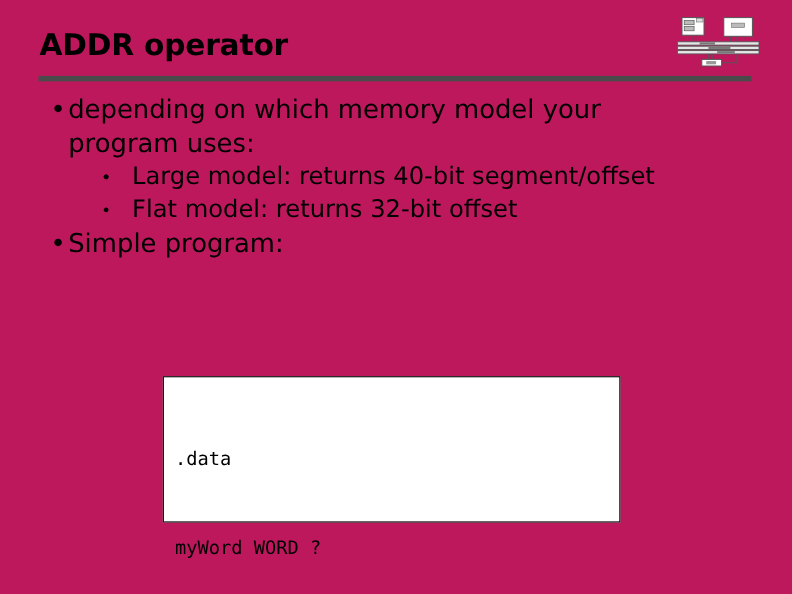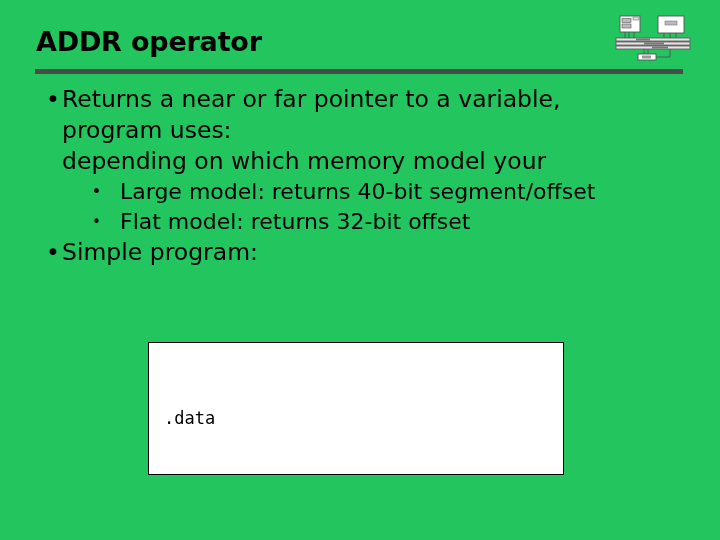--- a/index.html
+++ b/index.html
@@ -4,21 +4,21 @@
 <style>
   html, body {
     margin: 0;
     padding: 0;
     background: #ffffff;
   }
   #slide {
     position: relative;
     width: 720px;
     height: 540px;
-    background: #22c55e;
+    background: #be185d;
     overflow: hidden;
     font-family: "DejaVu Sans", sans-serif;
     color: #000000;
   }
 
   
   #title {
     position: absolute;
     left: 36px;
     top: 26px;
@@ -100,21 +100,21 @@
   #code-text {
     position: absolute;
     left: 10px;
     top: 8px;
     font-family: "DejaVu Sans Mono", monospace;
     font-size: 17px;
     line-height: 27px;
     white-space: pre;
     color: #000000;
   }
-  .code-line { display: block; text-align: center; }
+  .code-line { display: block; }
 </style>
 </head>
 <body>
 
 <div id="slide">
 
   <div id="title">ADDR operator</div>
 
   <div id="title-rule"></div>
 
@@ -149,23 +149,22 @@
       <rect x="28" y="42.5" width="9" height="3" fill="#999"></rect>
       <line x1="42" y1="44" x2="56" y2="44" stroke="#555" stroke-width="0.9"></line>
       <line x1="56" y1="44" x2="56" y2="36" stroke="#555" stroke-width="0.9"></line>
     </svg>
   </div>
 
   <div id="body">
 
     <div class="lvl1">
       <span class="bullet">•</span>
-      <span class="txt">Returns a near or far pointer to a variable,</span>
+      <span class="txt">depending on which memory model your</span>
       <span class="txt">program uses:</span>
-      <span class="txt">depending on which memory model your</span>
     </div>
 
     <div class="lvl2">
       <span class="bullet">•</span>
     </div>
 
     <div class="lvl2">
       <span class="bullet">•</span>
       <span class="txt">Large model: returns 40-bit segment/offset</span>
     </div>
@@ -178,18 +177,19 @@
     <div class="lvl1">
       <span class="bullet">•</span>
       <span class="txt">Simple program:</span>
     </div>
 
   </div>
 
   <div id="code-box">
     <div id="code-text">
       <span class="code-line">.data</span>
+      <span class="code-line">myWord WORD ?</span>
       
       
     </div>
   </div>
 
 </div>
 
 </body></html>

